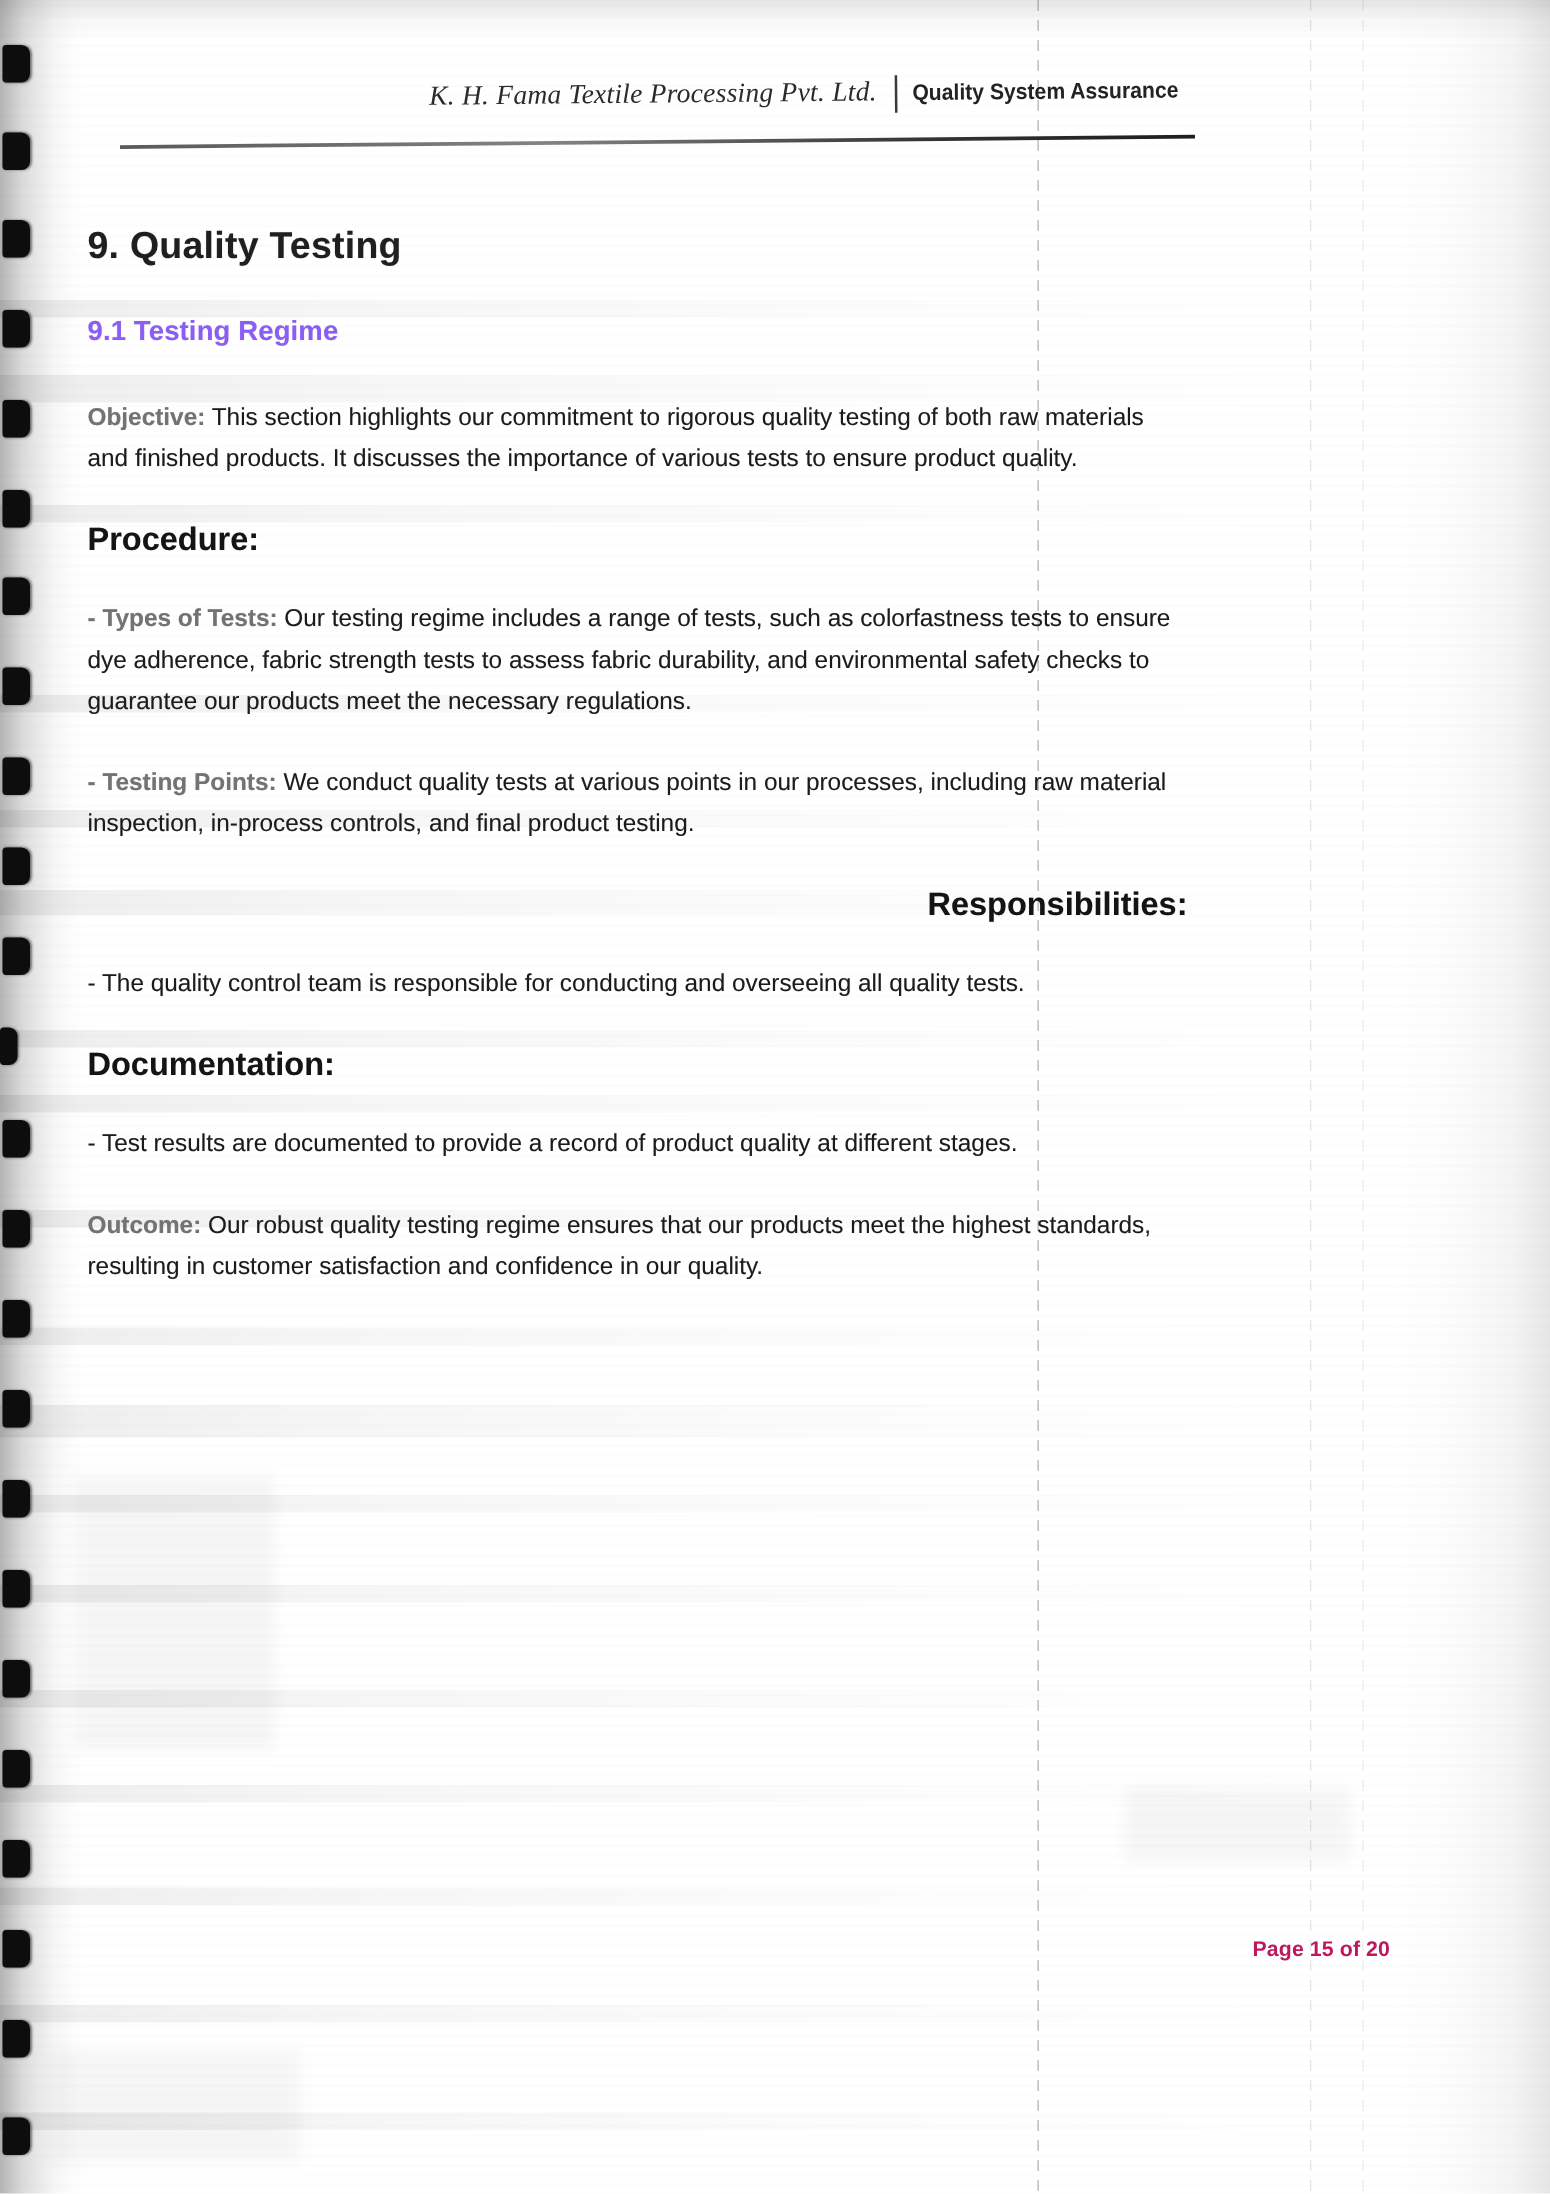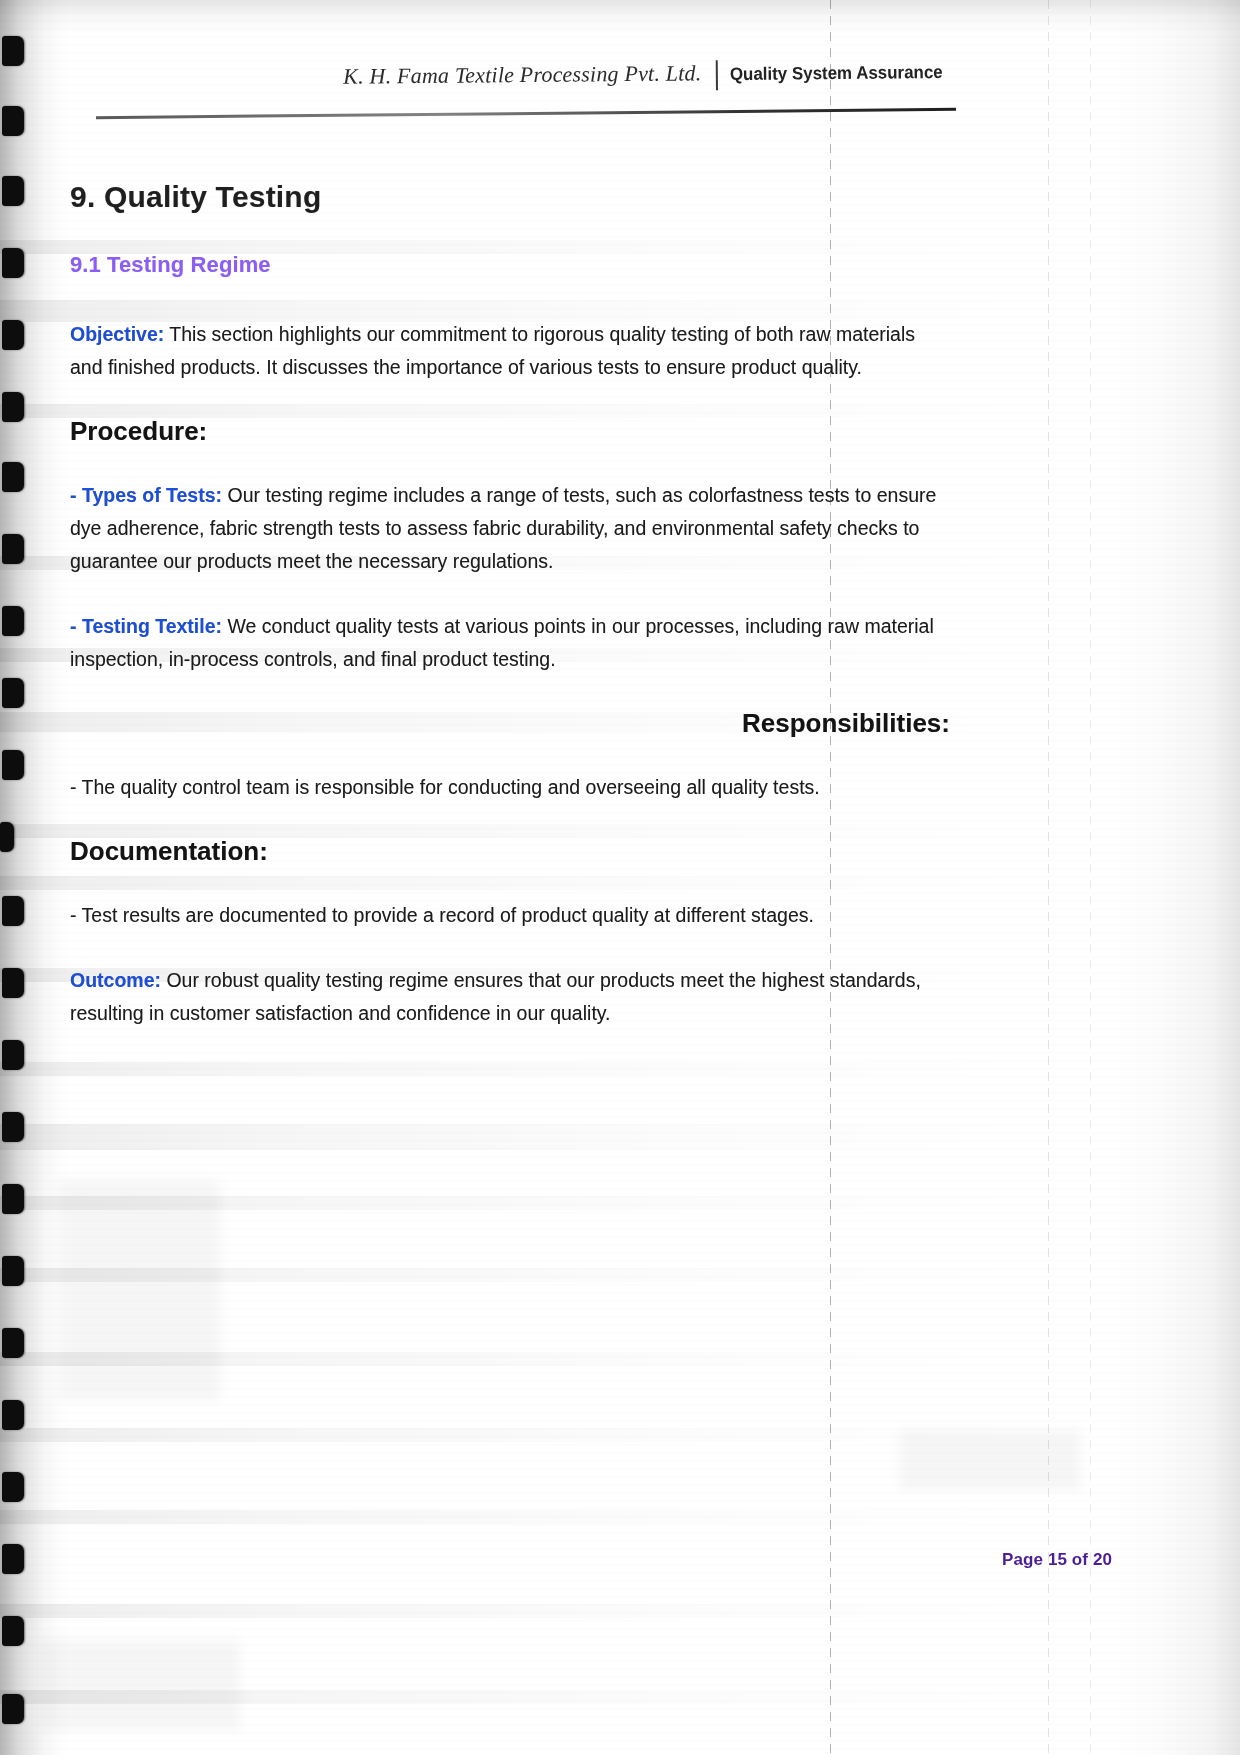--- a/index.html
+++ b/index.html
@@ -209,40 +209,40 @@
   p.para {
     font-size: 19.5px;
     line-height: 33px;
     color: #1b1b1b;
     margin: 0 0 32px 0;
     text-shadow: 0 0 .6px rgba(0,0,0,.28);
   }
 
   .lbl {
     font-weight: bold;
-    color: #1d4ed8;
+    color: #737373;
   }
 
   .section-label {
     font-size: 26px;
     font-weight: bold;
     color: #141414;
     margin: 0 0 32px 0;
     text-shadow: 0 0 .6px rgba(0,0,0,.3);
   }
   .section-label.indent { padding-left: 2px; text-align: right; }
 
   
   .footer {
     position: absolute;
     right: 128px;
     bottom: 185px;
     font-size: 17px;
     font-weight: bold;
-    color: #4c1d95;
+    color: #be185d;
     letter-spacing: .1px;
   }
 </style>
 </head>
 <body>
 
 <div id="page">
 
   <div class="paper"></div>
   <div class="noise-bands"></div>
@@ -319,21 +319,21 @@
     <h1 class="doc-title">9. Quality Testing</h1>
 
     <h2 class="doc-subtitle">9.1 Testing Regime</h2>
 
     <p class="para"><span class="lbl">Objective:</span><span> This section highlights our commitment to rigorous quality testing of both raw materials and finished products. It discusses the importance of various tests to ensure product quality.</span></p>
 
     <p class="section-label">Procedure:</p>
 
     <p class="para"><span class="lbl">- Types of Tests:</span><span> Our testing regime includes a range of tests, such as colorfastness tests to ensure dye adherence, fabric strength tests to assess fabric durability, and environmental safety checks to guarantee our products meet the necessary regulations.</span></p>
 
-    <p class="para"><span class="lbl">- Testing Textile:</span><span> We conduct quality tests at various points in our processes, including raw material inspection, in-process controls, and final product testing.</span></p>
+    <p class="para"><span class="lbl">- Testing Points:</span><span> We conduct quality tests at various points in our processes, including raw material inspection, in-process controls, and final product testing.</span></p>
 
     <p class="section-label indent">Responsibilities:</p>
 
     <p class="para">- The quality control team is responsible for conducting and overseeing all quality tests.</p>
 
     <p class="section-label">Documentation:</p>
 
     <p class="para">- Test results are documented to provide a record of product quality at different stages.</p>
 
     <p class="para"><span class="lbl">Outcome:</span><span> Our robust quality testing regime ensures that our products meet the highest standards, resulting in customer satisfaction and confidence in our quality.</span></p>

